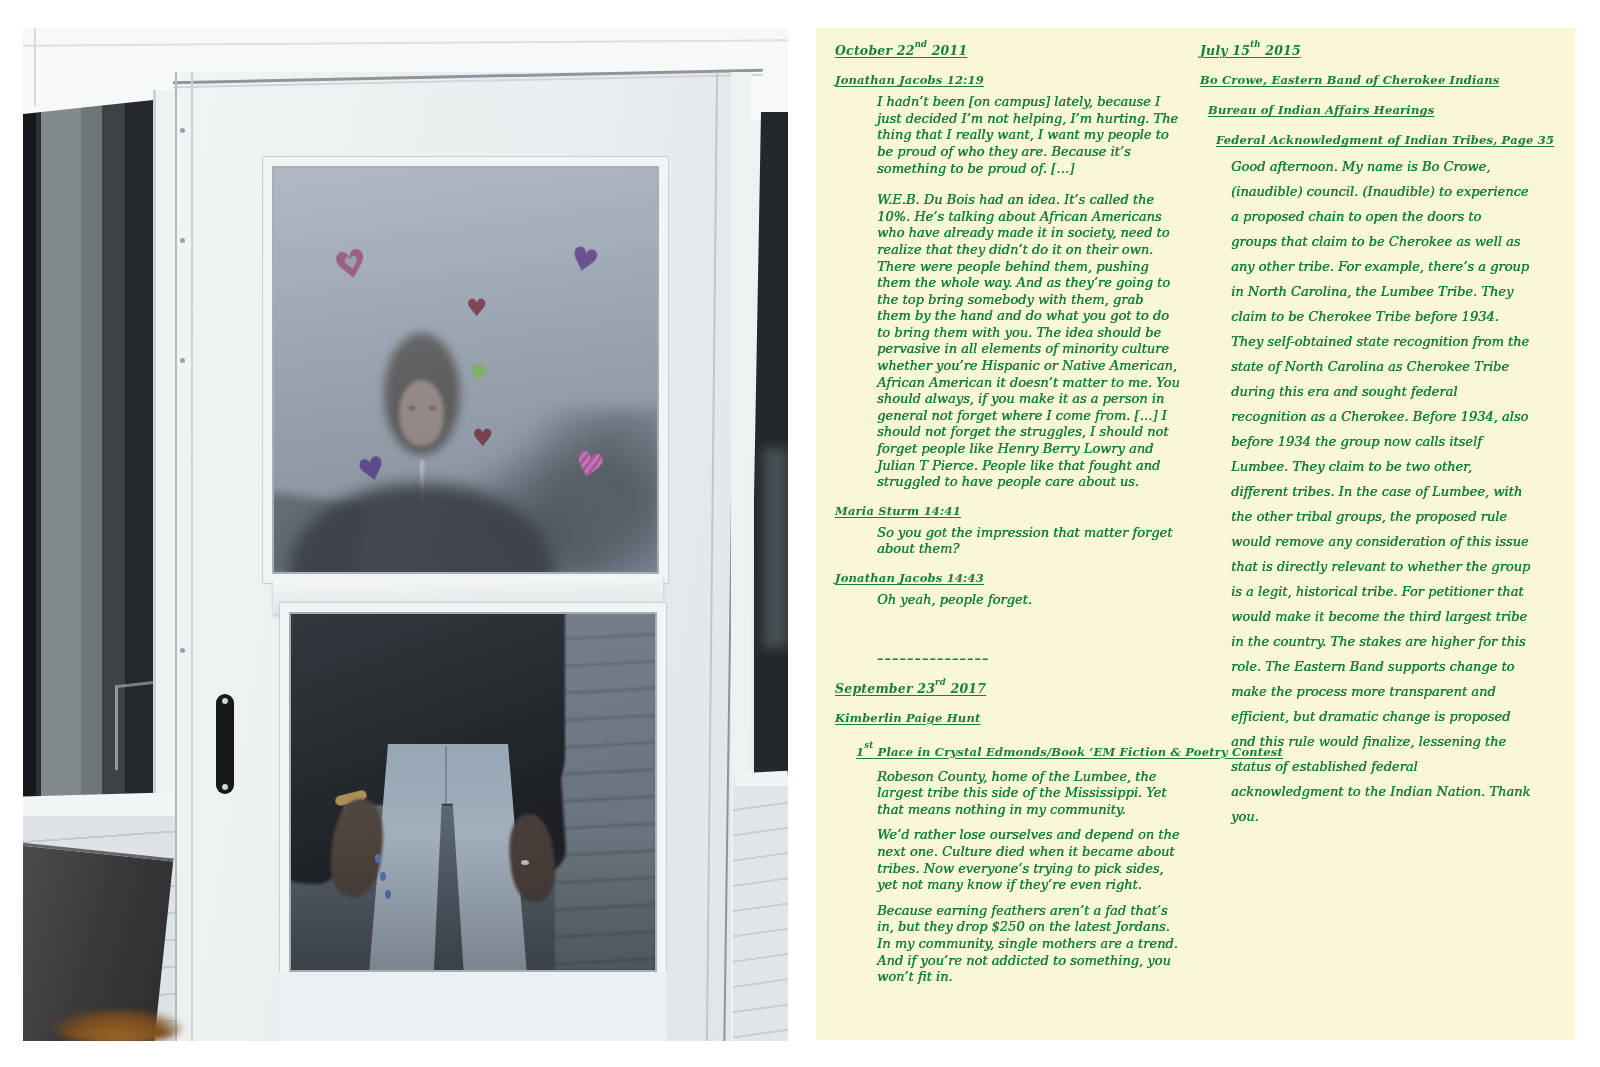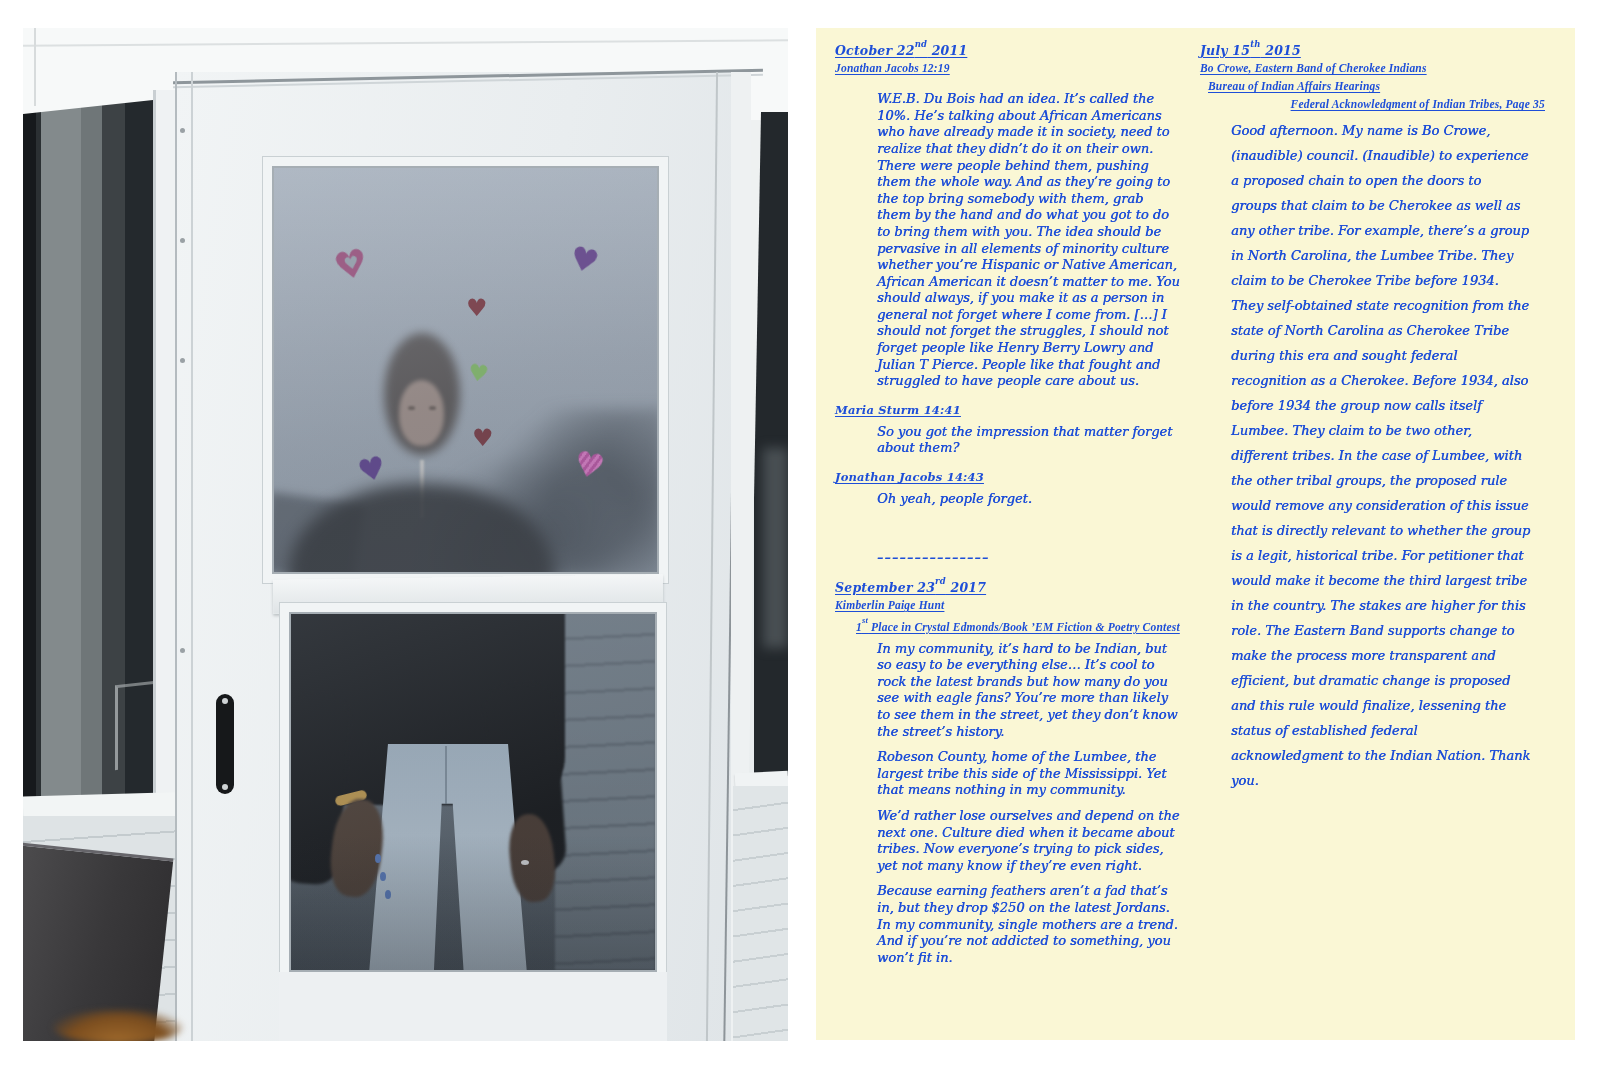--- a/index.html
+++ b/index.html
@@ -126,35 +126,35 @@
         background:linear-gradient(90deg,#e9edee 0 5px,#23282c 5px 100%);
         clip-path:polygon(12px 0,100% 0,100% 100%,0 100%);}
   .rwin-glow{left:740px;top:420px;width:25px;height:200px;background:rgba(110,118,122,.5);filter:blur(6px);}
   .rsill{left:712px;top:744px;width:53px;height:16px;background:#f0f3f4;transform:rotate(-2.5deg);
         box-shadow:0 2px 2px rgba(120,130,135,.4);}
   .rsiding{left:710px;top:758px;width:55px;height:255px;
         background:repeating-linear-gradient(172deg,#e0e5e7 0 23px,#c8cfd2 23px 25px);}
 
   
   .page{position:absolute;left:816px;top:28px;width:759px;height:1012px;background:#faf7d5;
-        color:#1d4ed8;font-style:italic;}
+        color:#15803d;font-style:italic;}
   .page .col{position:absolute;top:12px;}
   .col1{left:19px;width:345px;}
   .col2{left:384px;width:345px;}
   .h{font-size:11.5px;line-height:15px;font-weight:bold;text-decoration:underline;
      text-underline-offset:2px;letter-spacing:.2px;white-space:nowrap;}
   .h.date{font-size:12.5px;}
   .h sup{font-size:8.5px;position:relative;top:-3px;}
   .ind1{margin-left:8px;}
   .ind2{margin-left:16px;text-align:right;}
   .award{margin-left:21px;}
   .body-p{margin:0 0 0 42px;width:304px;font-size:13px;line-height:16.6px;
         text-shadow:.4px 0 0 currentColor;}
   .col2 .body-p{margin-left:31px;width:300px;line-height:25px;}
-  .mt-name{margin-top:3px;font-family:Liberation Serif, serif;}
+  .mt-name{margin-top:15px;}
   .mt-para{margin-top:6px;}
   .mt-gap{margin-top:15px;}
   .mt-sect{margin-top:13px;}
   .separator{margin:42px 0 12px 42px;font-size:13px;letter-spacing:1px;font-weight:bold;white-space:nowrap;}
   .poem-p{margin-top:9px;}
 </style>
 </head>
 <body>
 
 <div class="photo">
@@ -235,32 +235,32 @@
 
   <div class="board"></div>
   <div class="dog-blur"></div>
 </div>
 
 <div class="page">
 
   <div class="col col1">
     <div class="h date"><span>October 22</span><sup>nd</sup><span> 2011</span></div>
     <div class="h mt-name">Jonathan Jacobs 12:19</div>
+    <p class="body-p mt-para">I hadn’t been [on campus] lately, because I just decided I’m not helping, I’m hurting. The thing that I really want, I want my people to be proud of who they are. Because it’s something to be proud of. […]</p>
     <p class="body-p mt-gap">W.E.B. Du Bois had an idea. It’s called the 10%. He’s talking about African Americans who have already made it in society, need to realize that they didn’t do it on their own. There were people behind them, pushing them the whole way. And as they’re going to the top bring somebody with them, grab them by the hand and do what you got to do to bring them with you. The idea should be pervasive in all elements of minority culture whether you’re Hispanic or Native American, African American it doesn’t matter to me. You should always, if you make it as a person in general not forget where I come from. […] I should not forget the struggles, I should not forget people like Henry Berry Lowry and Julian T Pierce. People like that fought and struggled to have people care about us.</p>
     <div class="h mt-sect">Maria Sturm 14:41</div>
     <p class="body-p mt-para">So you got the impression that matter forget about them?</p>
     <div class="h mt-sect">Jonathan Jacobs 14:43</div>
     <p class="body-p mt-para">Oh yeah, people forget.</p>
 
     <div class="separator">–––––––––––––––</div>
 
     <div class="h date"><span>September 23</span><sup>rd</sup><span> 2017</span></div>
     <div class="h mt-name">Kimberlin Paige Hunt</div>
     <div class="h mt-name award"><span>1</span><sup>st</sup><span> Place in Crystal Edmonds/Book ’EM Fiction &amp; Poetry Contest</span></div>
-    <p class="body-p mt-para">In my community, it’s hard to be Indian, but so easy to be everything else…  It’s cool to rock the latest brands but how many do you see with eagle fans? You’re more than likely to see them in the street, yet they don’t know the street’s history.</p>
     <p class="body-p poem-p">Robeson County, home of the Lumbee, the largest tribe this side of the Mississippi. Yet that means nothing in my community.</p>
     <p class="body-p poem-p">We’d rather lose ourselves and depend on the next one. Culture died when it became about tribes. Now everyone’s trying to pick sides, yet not many know if they’re even right.</p>
     <p class="body-p poem-p">Because earning feathers aren’t a fad that’s in, but they drop $250 on the latest Jordans. In my community, single mothers are a trend. And if you’re not addicted to something, you won’t fit in.</p>
 
   </div>
 
   <div class="col col2">
     <div class="h date"><span>July 15</span><sup>th</sup><span> 2015</span></div>
     <div class="h mt-name">Bo Crowe, Eastern Band of Cherokee Indians</div>
     <div class="h mt-name ind1">Bureau of Indian Affairs Hearings</div>

